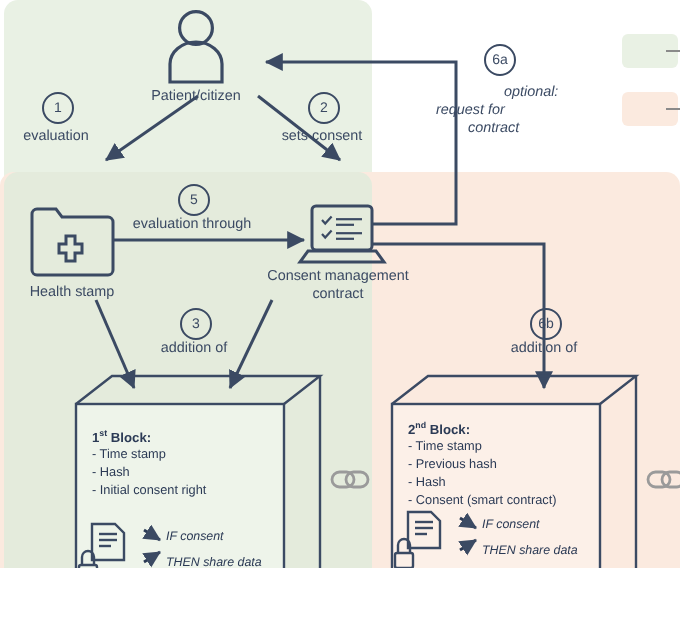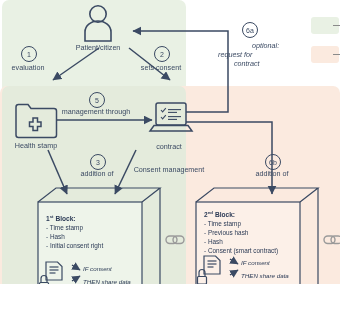--- a/index.html
+++ b/index.html
@@ -138,34 +138,34 @@
       <rect x="173" y="236" width="11" height="7.5" rx="3.75"></rect>
     </g>
     <g stroke="#9a9a9a" fill="none" stroke-width="1.4">
       <rect x="324" y="236" width="11" height="7.5" rx="3.75"></rect>
       <rect x="331" y="236" width="11" height="7.5" rx="3.75"></rect>
     </g>
   </svg>
 
   <div class="lbl ctr" style="left:98px;top:44px;">Patient/citizen</div>
   <div class="lbl ctr" style="left:36px;top:142px;">Health stamp</div>
-  <div class="lbl ctr" style="left:169px;top:134px;margin-top:32px;">Consent management</div>
+  <div class="lbl ctr" style="left:169px;top:134px;">Consent management</div>
   <div class="lbl ctr" style="left:169px;top:143px;">contract</div>
 
   <div class="numc" style="left:21px;top:46px;">1</div>
   <div class="lbl ctr" style="left:28px;top:64px;">evaluation</div>
 
   <div class="numc" style="left:154px;top:46px;">2</div>
   <div class="lbl ctr" style="left:161px;top:64px;">sets consent</div>
 
   <div class="numc" style="left:90px;top:154px;">3</div>
   <div class="lbl ctr" style="left:97px;top:170px;">addition of</div>
 
   <div class="numc" style="left:89px;top:92px;">5</div>
-  <div class="lbl ctr" style="left:96px;top:108px;">management through</div>
+  <div class="lbl ctr" style="left:96px;top:108px;">evaluation through</div>
 
   <div class="numc" style="left:242px;top:22px;">6a</div>
   <div class="lbl ital" style="left:252px;top:42px;">optional:</div>
   <div class="lbl ital" style="left:218px;top:51px;">request for</div>
   <div class="lbl ital" style="left:234px;top:60px;">contract</div>
 
   <div class="numc" style="left:265px;top:154px;">6b</div>
   <div class="lbl ctr" style="left:272px;top:170px;">addition of</div>
 
   <div class="blocktxt" style="left:46px;top:212px;">

